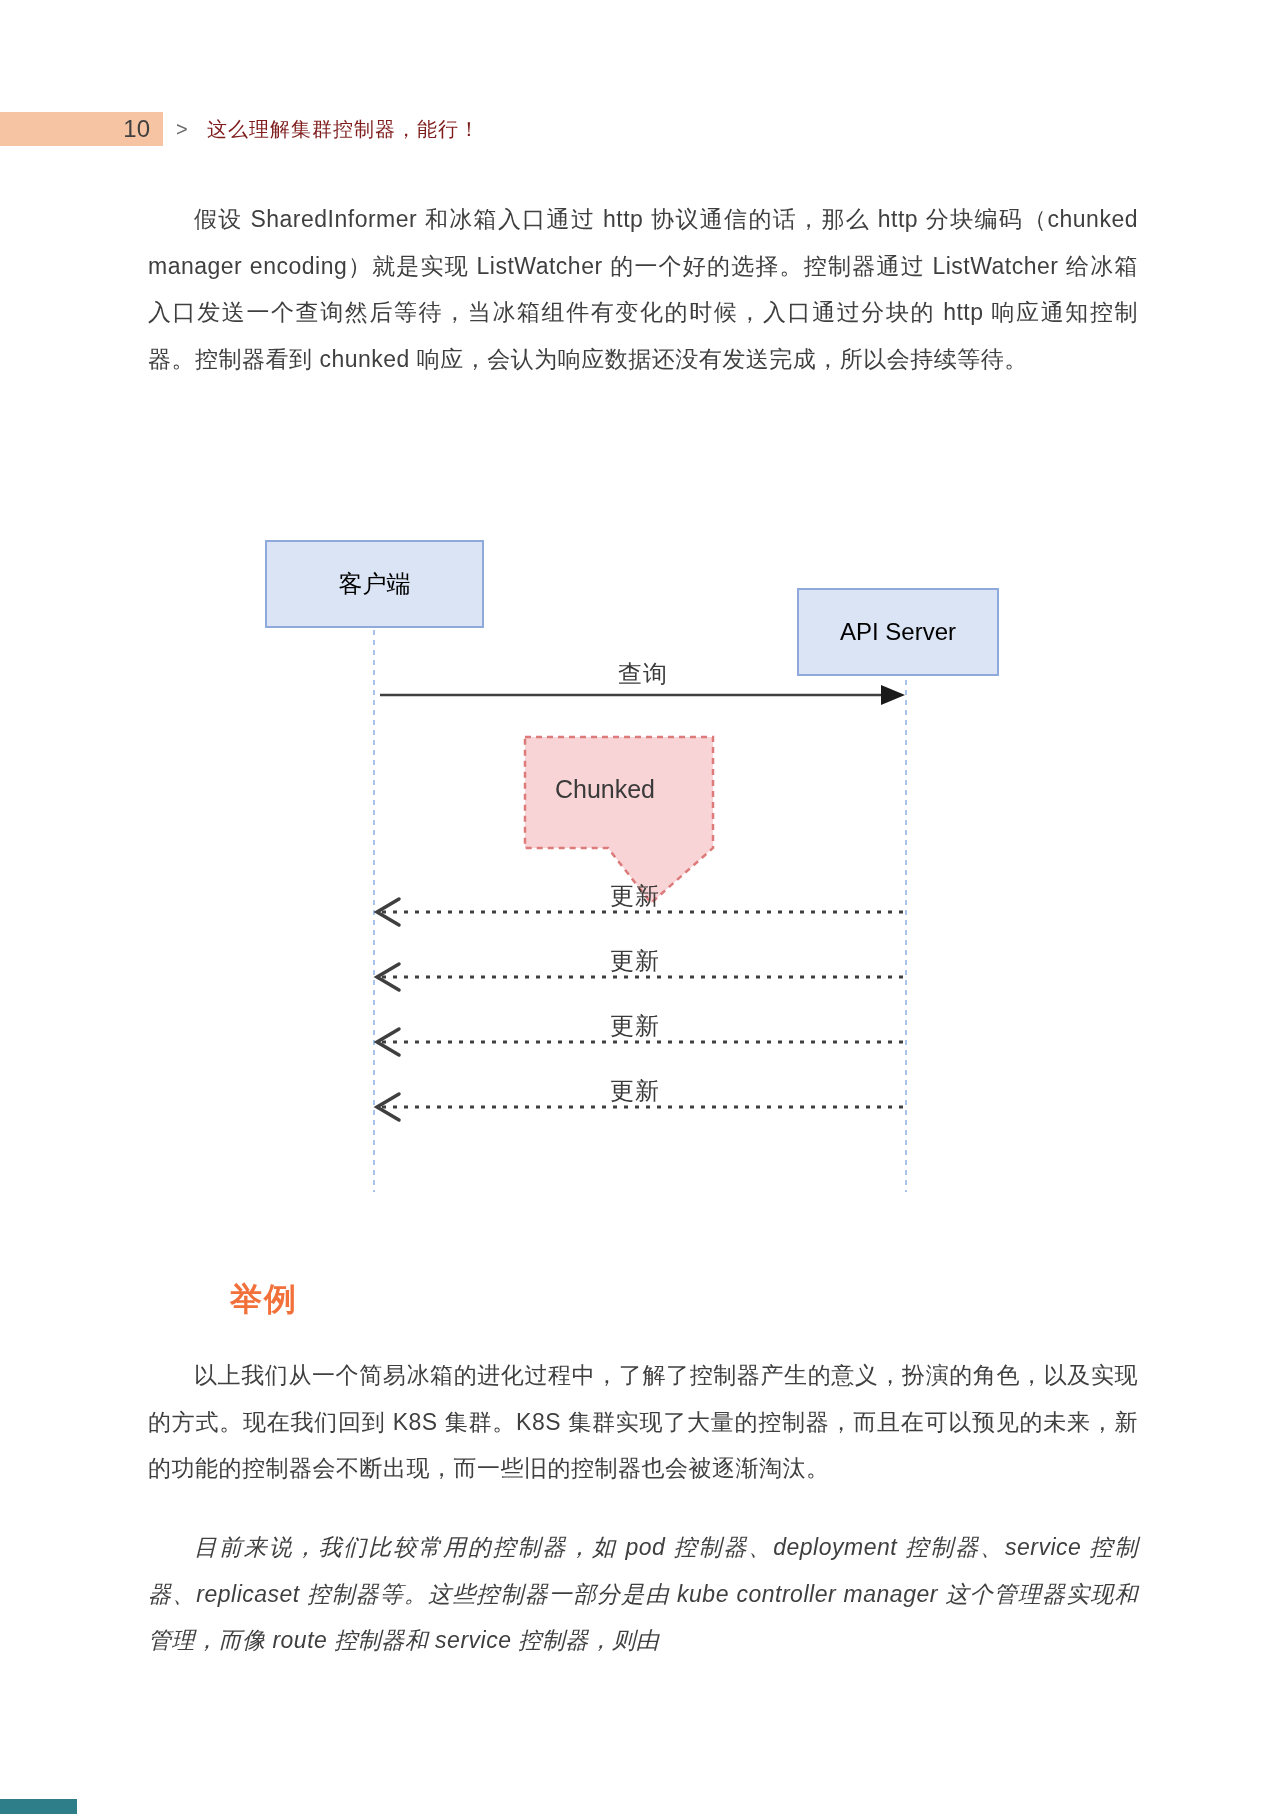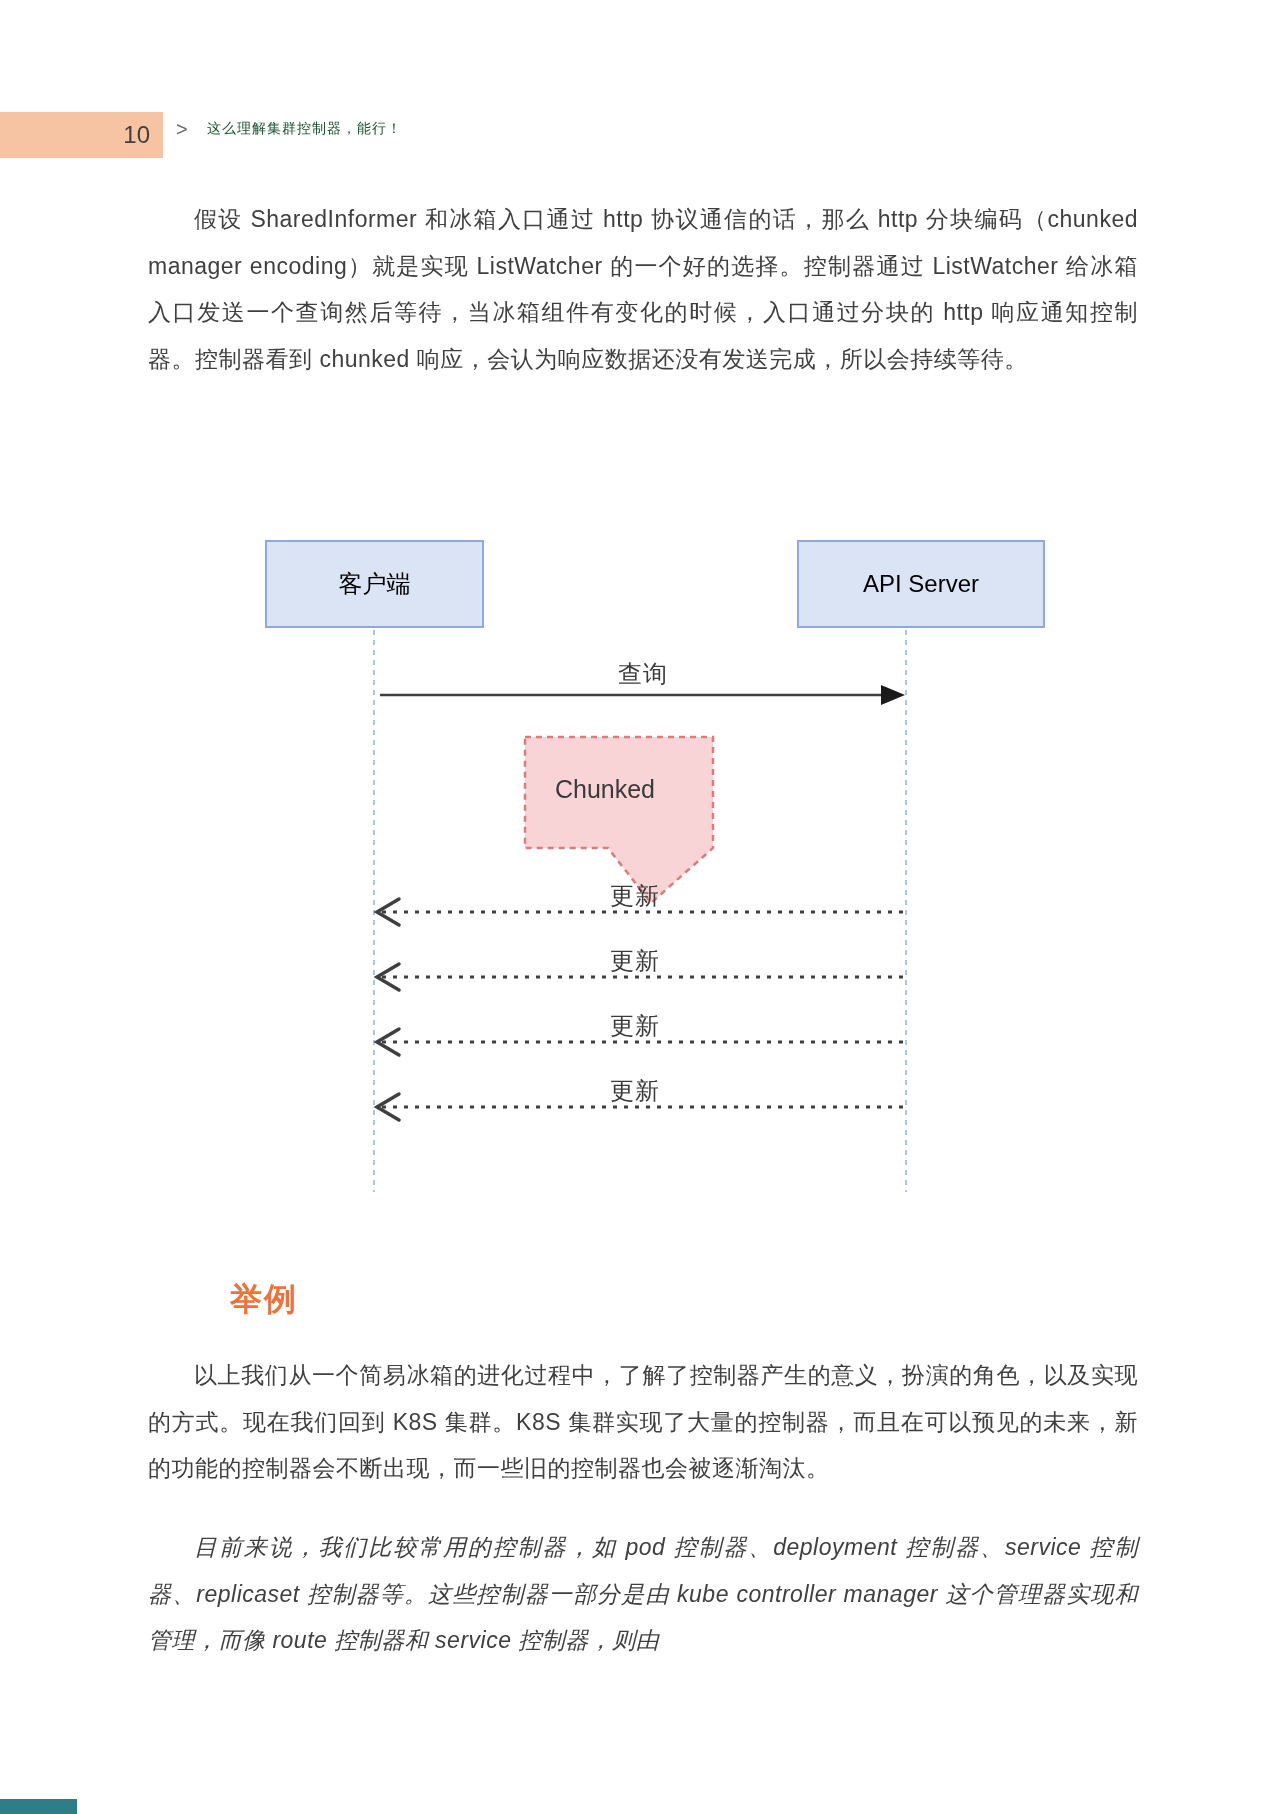--- a/index.html
+++ b/index.html
@@ -17,33 +17,33 @@
   .page{
     position:relative;
     width:1285px;height:1814px;
     background:#ffffff;
     font-family:"Liberation Sans","DejaVu Sans",sans-serif;
     color:var(--text);
     overflow:hidden;
   }
   
   .header-bar{
-    position:absolute;left:0;top:112px;width:163px;height:46px;
+    position:absolute;left:0;top:112px;width:163px;height:34px;
     background:var(--header-bar);
     display:flex;align-items:center;justify-content:flex-end;
     padding-right:13px;box-sizing:border-box;
   }
   .page-number{font-size:24px;color:#3F3F3F;}
   .header-sep{
     position:absolute;left:176px;top:112px;height:34px;
     display:flex;align-items:center;font-size:20px;color:#6A6A6A;
   }
   .header-title{
     position:absolute;left:207px;top:112px;height:34px;
-    display:flex;align-items:center;font-size:14px;color:#14532d;
+    display:flex;align-items:center;font-size:20px;color:#7f1d1d;
     letter-spacing:1px;
   }
   
   .para{
     position:absolute;left:148px;width:990px;
     font-size:23px;line-height:46.5px;
     text-align:justify;text-indent:2em;
     color:var(--text);
     letter-spacing:0.5px;
   }
@@ -60,21 +60,21 @@
   .diagram svg{position:absolute;left:0;top:0;}
   .actor-box{
     position:absolute;top:0;height:88px;
     background:var(--box-fill);
     border:2px solid var(--box-border);
     box-sizing:border-box;
     display:flex;align-items:center;justify-content:center;
     font-size:24px;color:#000000;
   }
   .client-box{left:265px;width:219px;}
-  .server-box{left:797px;width:248px;}
+  .server-box{left:797px;width:202px;margin-top:48px;}
   .msg-label{
     position:absolute;text-align:center;font-size:24px;color:#3A3A3A;
     letter-spacing:1px;
   }
   .query-label{left:388px;width:510px;top:118px;}
   .upd-0{left:380px;width:510px;top:340px;}
   .upd-1{left:380px;width:510px;top:405px;}
   .upd-2{left:380px;width:510px;top:470px;}
   .upd-3{left:380px;width:510px;top:535px;}
   .chunked-label{

